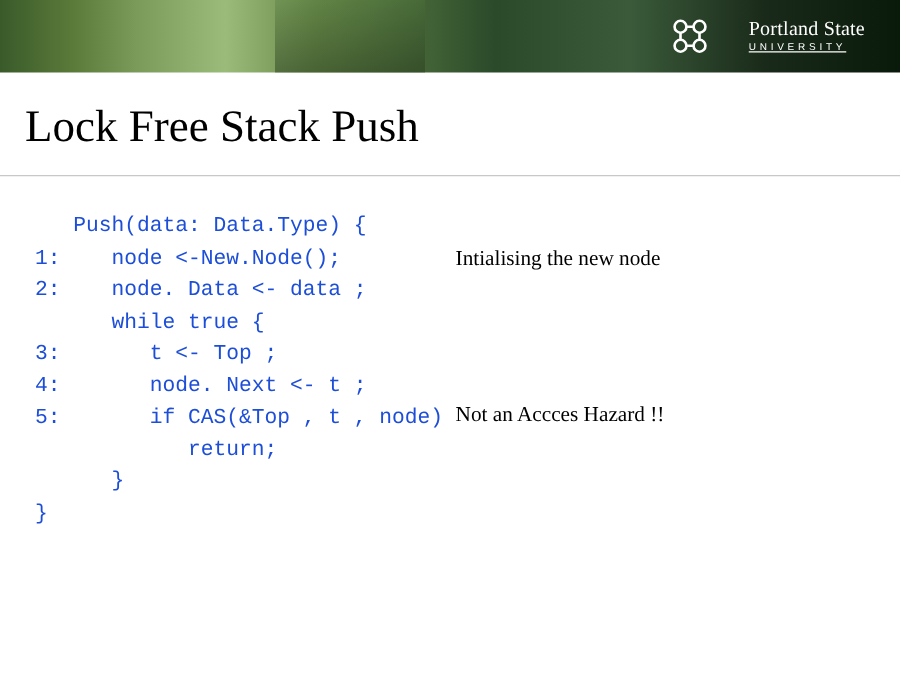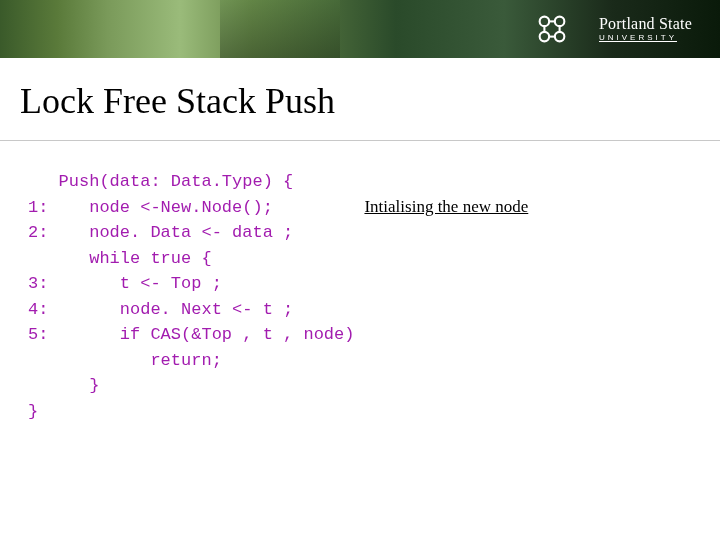--- a/index.html
+++ b/index.html
@@ -53,32 +53,32 @@
     display: flex;
     padding: 28px 20px 0 28px;
     gap: 10px;
   }
 
   .code-col {
     font-family: 'Courier New', Courier, monospace;
     font-size: 17px;
     line-height: 1.5;
     white-space: pre;
-    color: #a21caf;
+    color: #1d4ed8;
     flex: 0 0 auto;
   }
 
   .anno-col {
     font-family: Georgia, 'Times New Roman', serif;
     font-size: 17px;
     line-height: 1.5;
     color: #000;
     position: relative;
   }
-  .anno-block { position: absolute; left: 0; width: 260px; text-decoration: underline; }
+  .anno-block { position: absolute; left: 0; width: 260px; }
   .anno1 { top: 25px; }
   .anno2 { top: 150px; }
 </style>
 </head>
 <body>
 
 <div class="header-band">
   <div class="logo-wrap">
     <svg viewBox="0 0 40 40">
       <g stroke="#fff" stroke-width="2.2" fill="none">
@@ -109,15 +109,16 @@
 <span>3:       t &lt;- Top ;</span>
 <span>4:       node. Next &lt;- t ;</span>
 <span>5:       if CAS(&amp;Top , t , node)</span>
 <span>            return;</span>
 <span>      }</span>
 <span>}</span></div>
 
   <div class="anno-col">
     <div class="anno-block anno1">Intialising the new node</div>
     <div class="anno-block anno2">
+      <div>Not an Accces Hazard !!</div>
     </div>
   </div>
 </div>
 
 </body></html>

